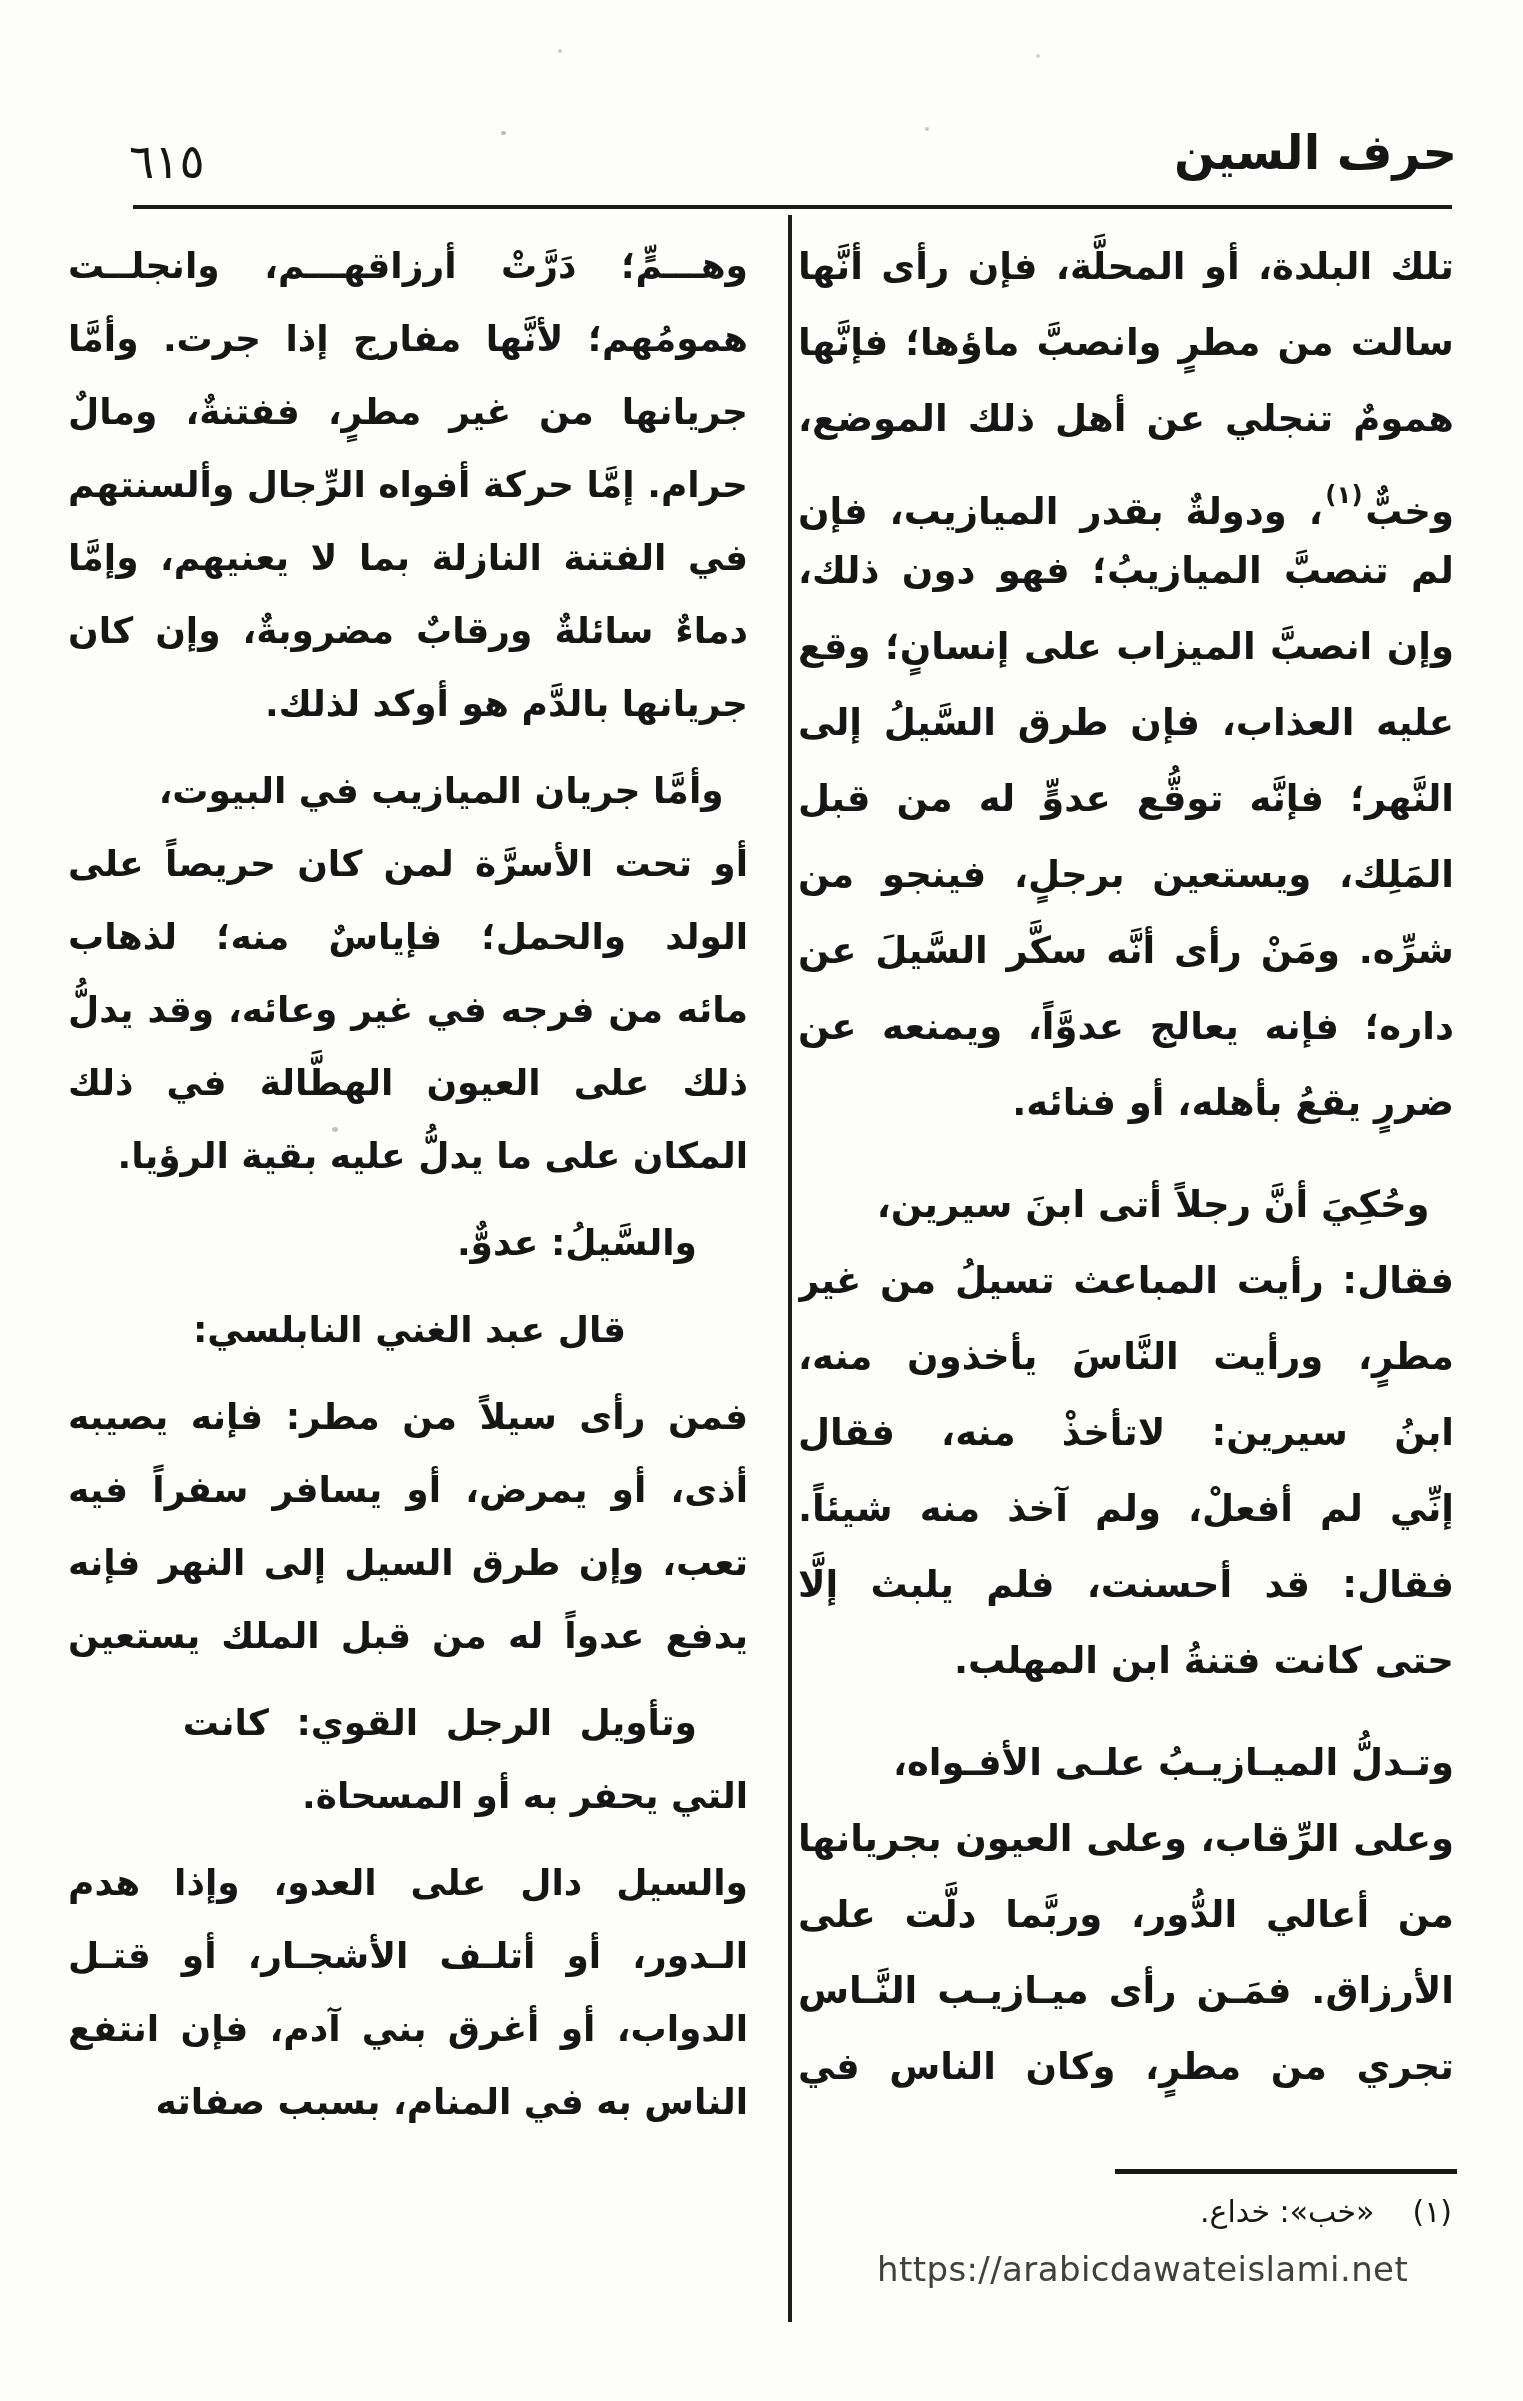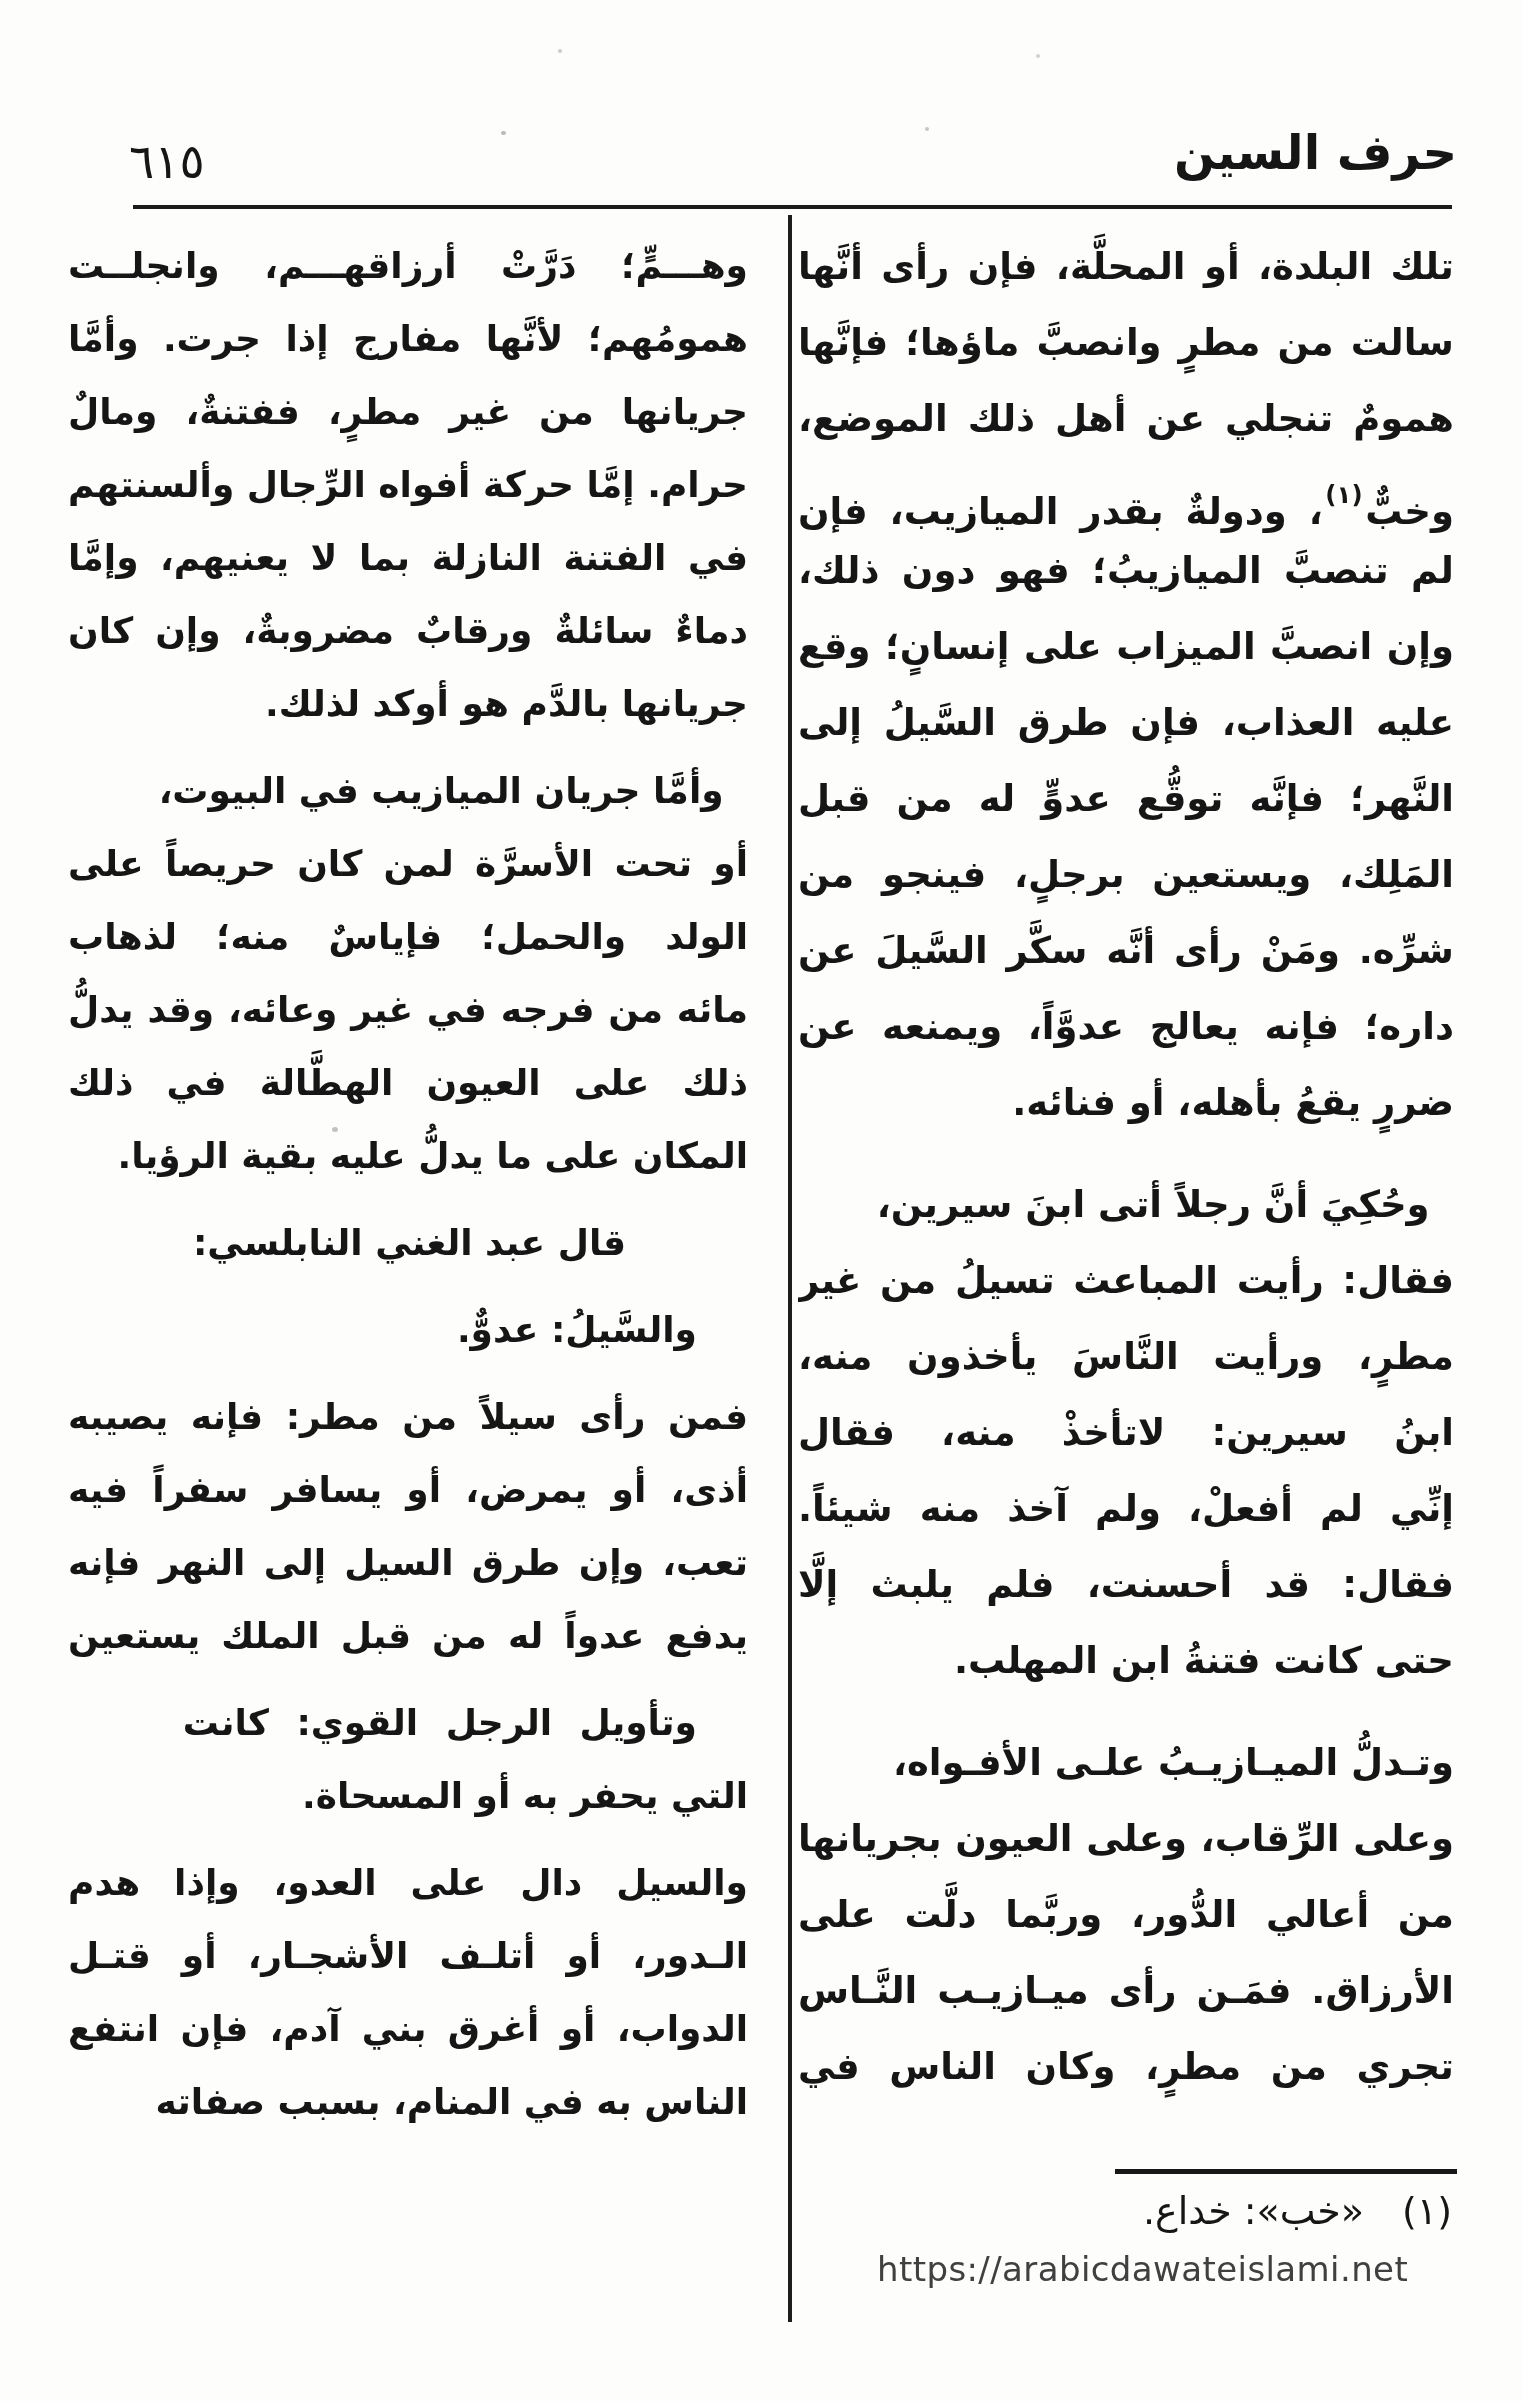--- a/index.html
+++ b/index.html
@@ -59,21 +59,21 @@
 
   .sup { font-size: 24.4px; vertical-align: 21px; padding: 0 2.6px; }
 
   
   .footnote-rule {
     position: absolute; left: 1115px; top: 2169px;
     width: 342px; height: 5.2px; background: #171717;
   }
   .footnote {
     position: absolute; right: 72px; top: 2186px;
-    direction: rtl; font-size: 38px; line-height: 51px;
+    direction: rtl; font-size: 30px; line-height: 51px;
     text-align: right; white-space: nowrap;
   }
   .footnote .marker { margin-left: 38px; }
 
   
   .watermark {
     position: absolute; left: 877px; top: 2249px; width: 506px;
     direction: ltr; text-align: center;
     font-size: 34px; color: #404040; letter-spacing: 0.4px;
   }
@@ -142,24 +142,24 @@
     </div>
     <div class="para">
       <div class="line e ind-s">وأمَّا جريان الميازيب في البيوت،</div>
       <div class="line f">أو تحت الأسرَّة لمن كان حريصاً على</div>
       <div class="line f">الولد والحمل؛ فإياسٌ منه؛ لذهاب</div>
       <div class="line f">مائه من فرجه في غير وعائه، وقد يدلُّ</div>
       <div class="line f">ذلك على العيون الهطَّالة في ذلك</div>
       <div class="line e">المكان على ما يدلُّ عليه بقية الرؤيا.</div>
     </div>
     <div class="para">
-      <div class="line e ind-l bold">قال عبد الغني النابلسي:</div>
+      <div class="line e ind-m bold">والسَّيلُ: عدوٌّ.</div>
     </div>
     <div class="para">
-      <div class="line e ind-m bold">والسَّيلُ: عدوٌّ.</div>
+      <div class="line e ind-l bold">قال عبد الغني النابلسي:</div>
     </div>
     <div class="para">
       <div class="line f">فمن رأى سيلاً من مطر: فإنه يصيبه</div>
       <div class="line f">أذى، أو يمرض، أو يسافر سفراً فيه</div>
       <div class="line f">تعب، وإن طرق السيل إلى النهر فإنه</div>
       <div class="line f">يدفع عدواً له من قبل الملك يستعين</div>
     </div>
     <div class="para">
       <div class="line e ind-m spread">وتأويل الرجل القوي: كانت</div>
       <div class="line e">التي يحفر به أو المسحاة.</div>

